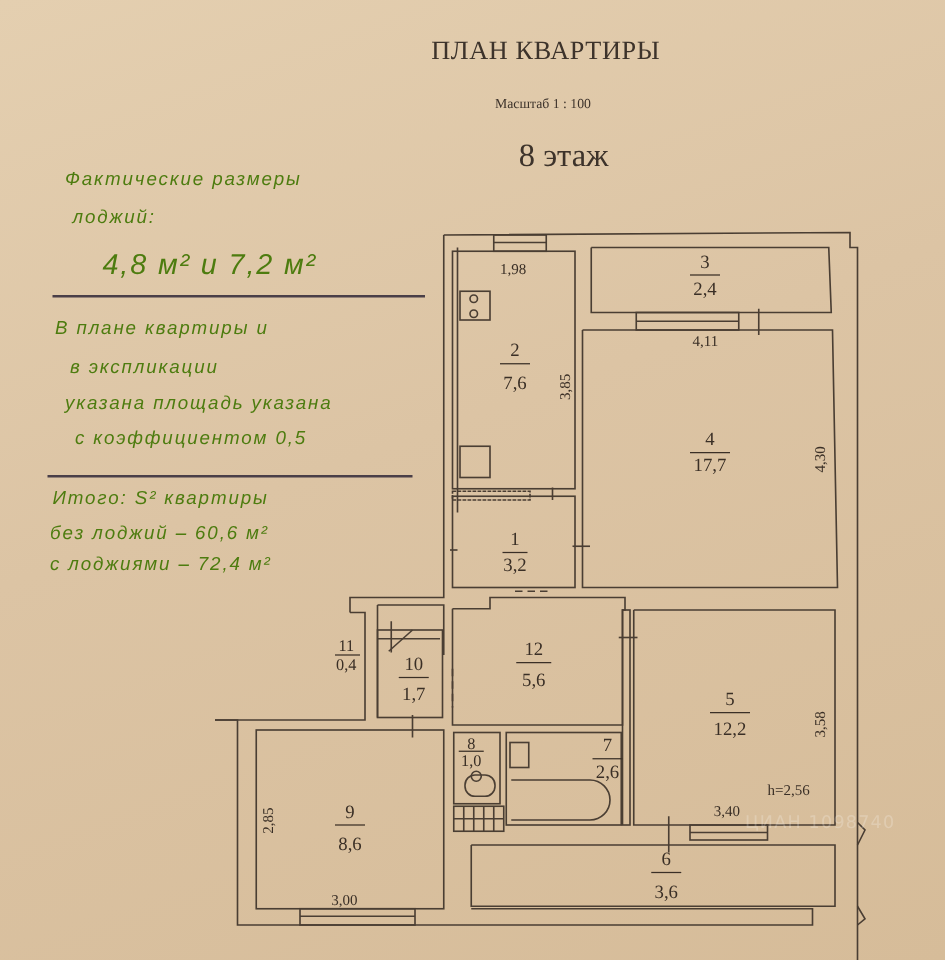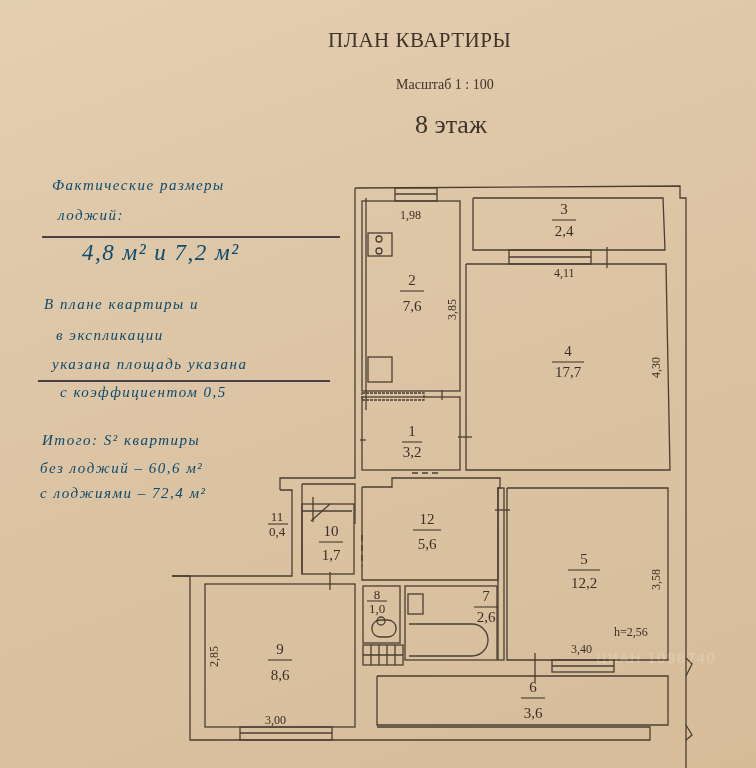--- a/index.html
+++ b/index.html
@@ -3,25 +3,25 @@
 <meta charset="utf-8">
 <style>
   html, body { margin: 0; padding: 0; }
   body {
     width: 756px; height: 768px; overflow: hidden; position: relative;
     background: linear-gradient(160deg, #e4cfb0 0%, #dcc4a4 45%, #d6bc99 100%);
     font-family: "Liberation Serif", serif;
     color: #3a2f26;
   }
   .abs { position: absolute; }
-  .title { top: 28px; left: 328px; font-size: 21px; letter-spacing: 0.5px; color: #3d332b; }
-  .scale { top: 77px; left: 396px; font-size: 14px; color: #3d332b; }
+  .title { top: 28px; left: 345px; font-size: 21px; letter-spacing: 0.5px; color: #3d332b; }
+  .scale { top: 77px; left: 396px; font-size: 11px; color: #3d332b; }
   .floor { top: 110px; left: 415px; font-size: 26px; color: #3d332b; }
 
-  .hand { font-family: Liberation Serif, serif; color: #0c4a6e; font-size: 15px; letter-spacing: 1.5px; font-style: italic; margin-top: 42px; }
+  .hand { font-family: Liberation Sans, sans-serif; color: #4d7c0f; font-size: 15px; letter-spacing: 1.5px; font-style: italic; }
   .hand-line { background: #4a3f48; height: 1.5px; }
 
   svg.plan { position: absolute; left: 0; top: 0; }
   .room-num { font-family: "Liberation Serif", serif; font-size: 15px; fill: #3a2f26; text-anchor: middle; }
   .room-area { font-family: "Liberation Serif", serif; font-size: 15px; fill: #3a2f26; text-anchor: middle; }
   .dim { font-family: "Liberation Serif", serif; font-size: 12px; fill: #3a2f26; }
   .watermark { top: 650px; left: 596px; font-family: "DejaVu Sans", sans-serif; font-size: 14px; color: rgba(255,255,255,0.22); letter-spacing: 1px; }
 </style>
 </head>
 <body>

